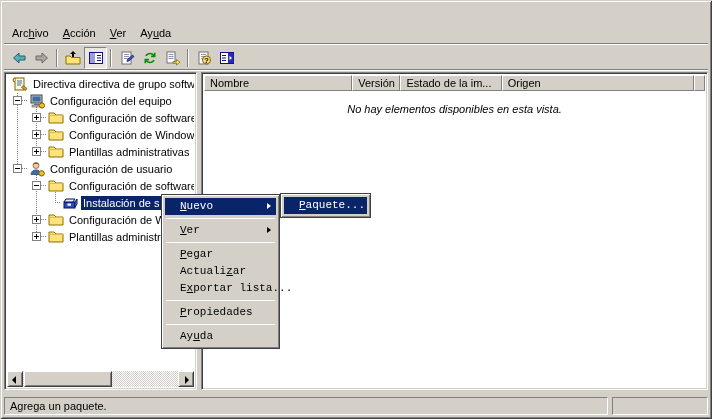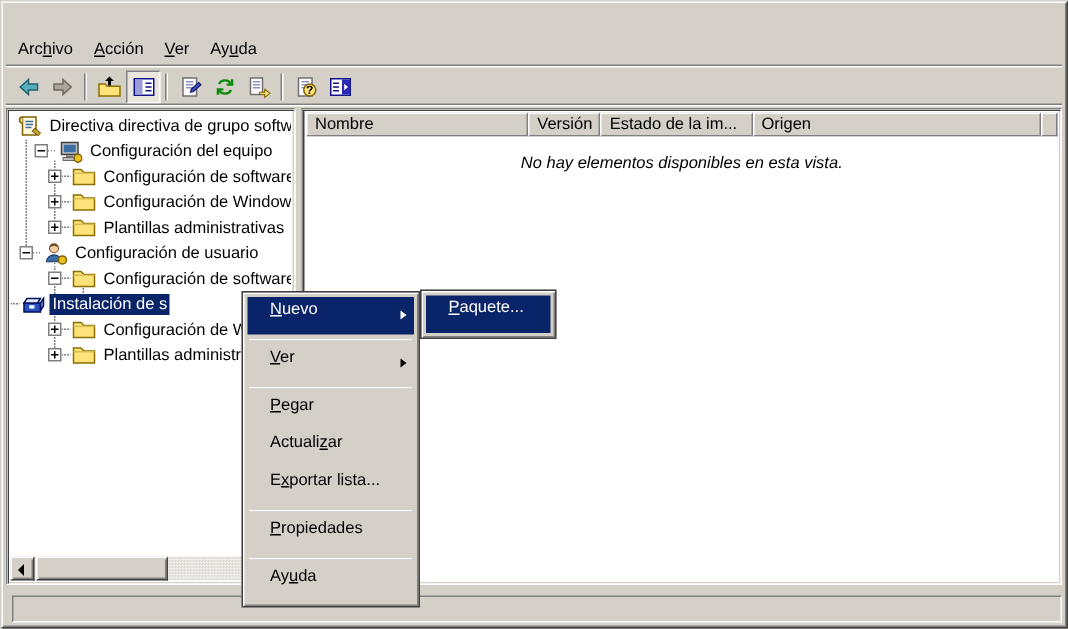--- a/index.html
+++ b/index.html
@@ -80,21 +80,21 @@
     border:1px solid; border-color:#FFFFFF #808080 #808080 #FFFFFF; }
   .hc0{width:151px;} .hc1{width:49px;} .hc2{width:103px;} .hc3{width:196px;} .hcf{flex:1; }
   .lvbody { position:absolute; left:2px; right:2px; top:18px; bottom:2px; background:#fff; text-align:center;font-style:italic; }
   .emptymsg { margin-top:12px; }
 
   
   .menu { position:absolute; background:#D4D0C8; border:1px solid #404040;
     box-shadow: inset 1px 1px 0 #FFFFFF, inset -1px -1px 0 #808080; padding:3px; z-index:50; }
   #ctxmenu { left:161px; top:194px; width:119px; }
   #submenu { left:280px; top:193px; width:91px; z-index:60; }
-  .cmi { position:relative; height:25px; line-height:16px; padding:0 21px 0 15px; white-space:nowrap; }
+  .cmi { position:relative; height:17px; line-height:16px; padding:0 21px 0 15px; white-space:nowrap;font-family:Liberation Mono, monospace; }
   .cmi.hl { background:#0A246A; color:#fff; }
   .subarrow { position:absolute; right:5px; top:50%; margin-top:-3.5px; width:0; height:0;
     border-top:3.5px solid transparent; border-bottom:3.5px solid transparent; border-left:4px solid currentColor; }
   .msep { height:1px; background:#808080; border-bottom:1px solid #FFFFFF; margin:3px 1px; }
 
   
   .statusbar { position:absolute; left:4px; right:4px; bottom:4px; height:21px; padding-top:3px; display:flex; }
   .spanel { height:18px; padding:2px 0 0 5px; white-space:nowrap; overflow:hidden;
     border:1px solid; border-color:#808080 #FFFFFF #FFFFFF #808080; }
   .sp1 { width:604px; } .spgap { width:4px; } .sp2 { flex:1; }
@@ -191,21 +191,21 @@
       <div class="trow" style="padding-left:4px">
         <svg class="ticon16" viewBox="0 0 16 16">
           <rect x="3" y="2" width="9" height="12" fill="#FFF8DC" stroke="#806000"></rect>
           <path d="M3 2 Q1 2 1 4 Q1 6 3 6" fill="#E8D890" stroke="#806000"></path>
           <path d="M5 5 H10 M5 7 H10 M5 9 H9" stroke="#3B6EA5"></path>
           <path d="M11 9.5 L15 12.5 L13.5 14.5 L9.5 11.5 Z" fill="#C9A227" stroke="#5A3A00" stroke-width="0.6"></path>
           </svg>
         <span class="tlabel">Directiva directiva de grupo softwa</span>
       </div>
 
-      <div class="trow" style="padding-left:16px">
+      <div class="trow" style="padding-left:6px">
         <span class="ebox"></span>
           <span class="hstub"></span>
         <svg class="ticon16" viewBox="0 0 16 16">
           <rect x="2" y="2" width="11" height="8" fill="#C0C0C0" stroke="#404040"></rect>
           <rect x="3.5" y="3.5" width="8" height="5" fill="#3B6EA5"></rect>
           <rect x="5" y="10.5" width="5" height="1.5" fill="#808080"></rect>
           <rect x="3" y="12" width="9" height="2" fill="#C0C0C0" stroke="#404040" stroke-width="0.5"></rect>
           <circle cx="13" cy="12.5" r="2.6" fill="#F0C020" stroke="#806000"></circle>
           </svg>
         <span class="tlabel">Configuración del equipo</span>
@@ -256,21 +256,21 @@
       <div class="trow" style="padding-left:25px">
         <span class="ebox"></span>
           <span class="hstub"></span>
         <svg class="ticon16" viewBox="0 0 16 16">
           <path d="M1 3 L6 3 L8 5 L15 5 L15 13 L1 13 Z" fill="#FFE27A" stroke="#8A7000"></path>
           <path d="M1 5.5 L15 5.5" stroke="#D8BE50"></path>
           </svg>
         <span class="tlabel">Configuración de software</span>
       </div>
 
-      <div class="trow sel" style="">
+      <div class="trow sel" style="padding-left:48px">
         <span class="hstub"></span>
         <svg class="ticon16" viewBox="0 0 16 16">
           <rect x="2" y="7" width="11" height="6" fill="#2A4FC0" stroke="#001060"></rect>
           <path d="M2 7 L4 4 L13 4 L11 7 Z" fill="#E8E8F8" stroke="#001060"></path>
           <path d="M13 7 L15 4 L15 9 L13 12 Z" fill="#8090D8" stroke="#001060"></path>
           <rect x="5.5" y="8.5" width="3.5" height="2.2" fill="#fff"></rect>
           </svg>
         <span class="tlabel">Instalación de s</span>
       </div>
 
@@ -350,17 +350,18 @@
     </div>
   </div>
 
   <div class="menu" id="submenu">
     <div class="cmi hl">
       <span></span><span class="u">P</span><span>aquete...</span>
     </div>
   </div>
 
   <div class="statusbar">
+    <span class="spanel sp1">Agrega un paquete.</span>
     <span class="spgap"></span>
     <span class="spanel sp2"></span>
   </div>
 
 </div>
 
 </body></html>

